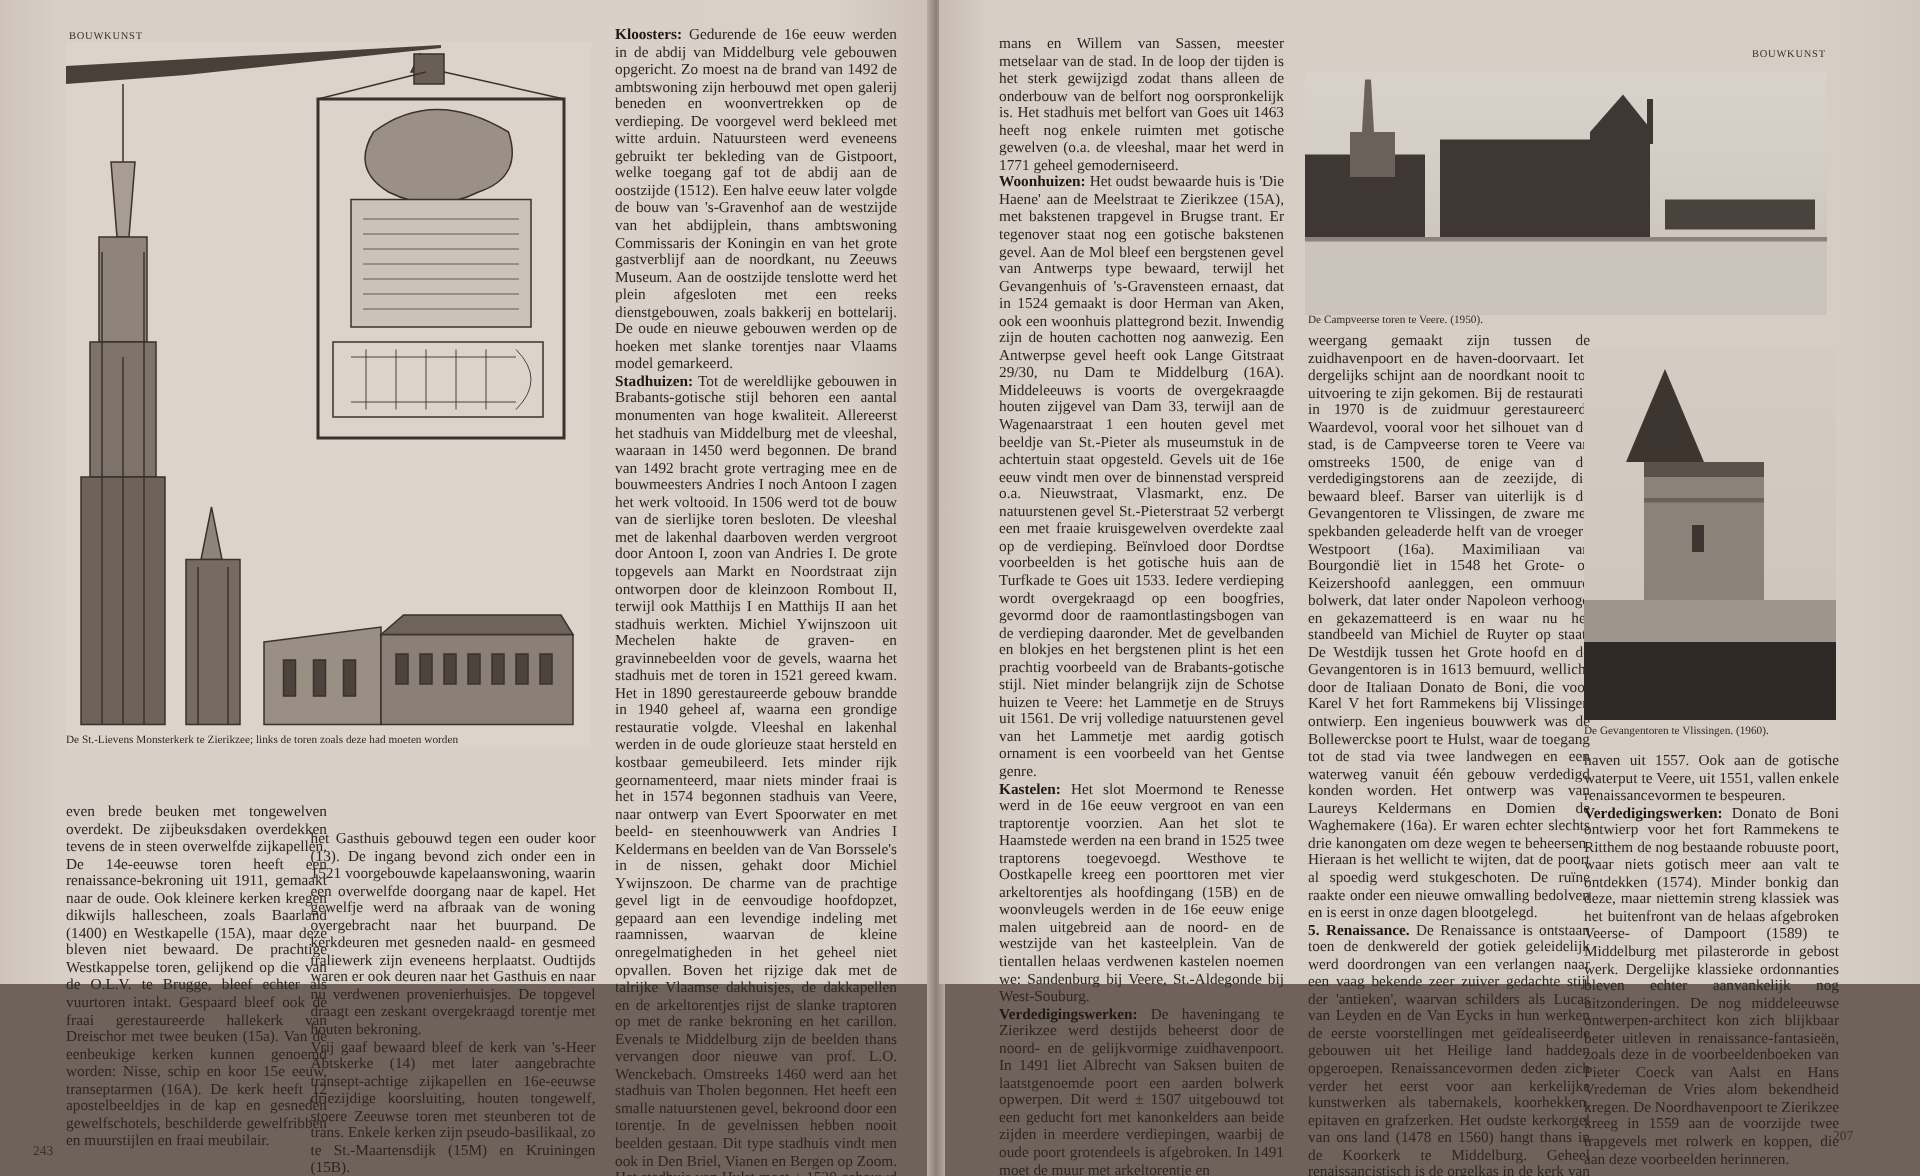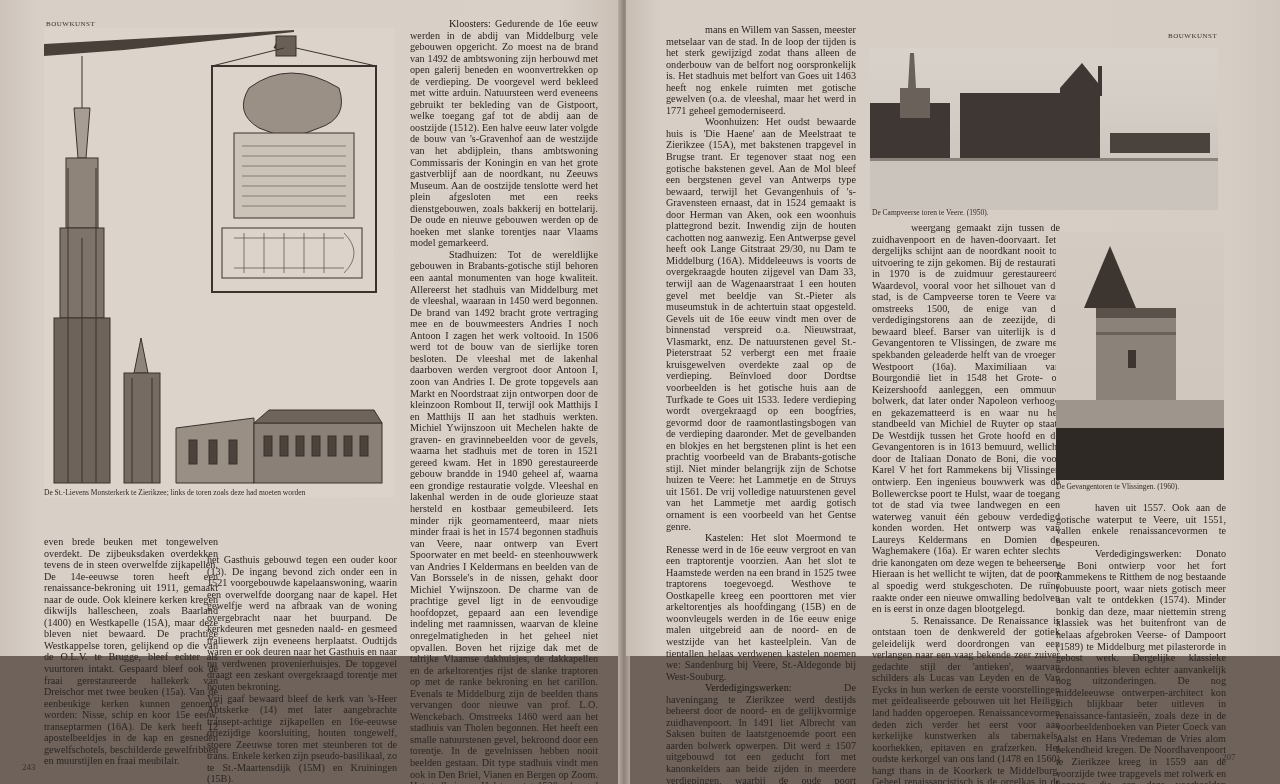--- a/index.html
+++ b/index.html
@@ -18,21 +18,21 @@
   .gutter { position:absolute; left:618px; top:0; width:12px; height:784px; background:linear-gradient(90deg,#b8ada3,#8d8279 50%,#b3a89e); }
 
   .running-head { position:absolute; font-size:7px; letter-spacing:0.5px; color:#3a322e; }
   .page-num { position:absolute; font-size:9px; color:#3a322e; }
 
   .col {
     position:absolute; font-size:10.2px; line-height:11.55px; text-align:justify;
     hyphens:auto; color:#2b2522;
   }
   .col p { margin:0; text-indent:0; }
-  .col b { font-weight:normal; color:#1e1916;margin-left:39px; }
+  .col b { font-weight:bold; color:#1e1916; }
   .caption { position:absolute; font-size:7.5px; color:#2f2824; white-space:nowrap; }
 
   
   .engraving { position:absolute; left:44px; top:28px; width:350px; height:470px; background:#dcd4cb; }
   .photo { position:absolute; overflow:hidden; }
 </style>
 </head>
 <body>
 
 <div class="page left">

